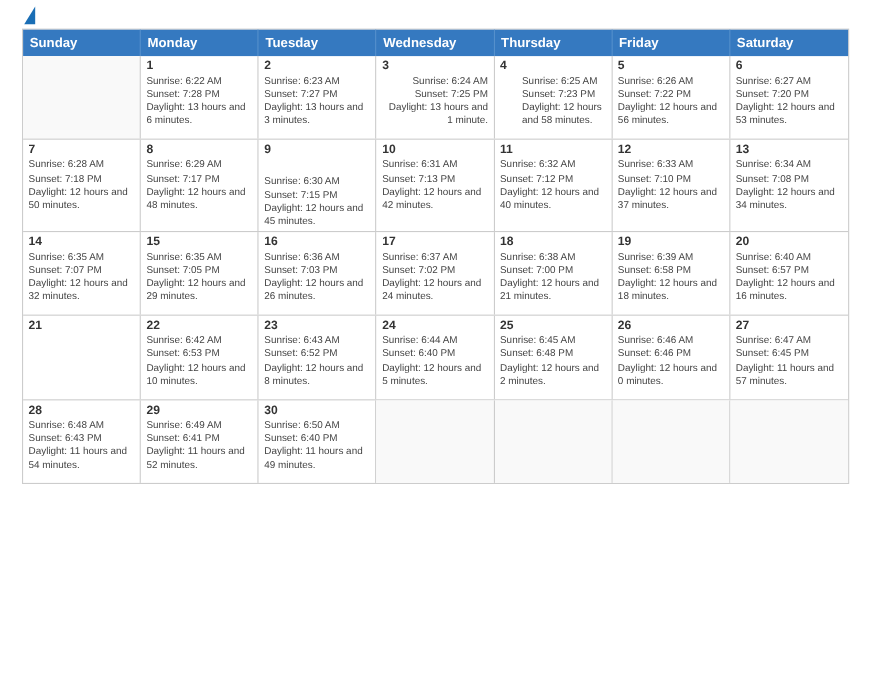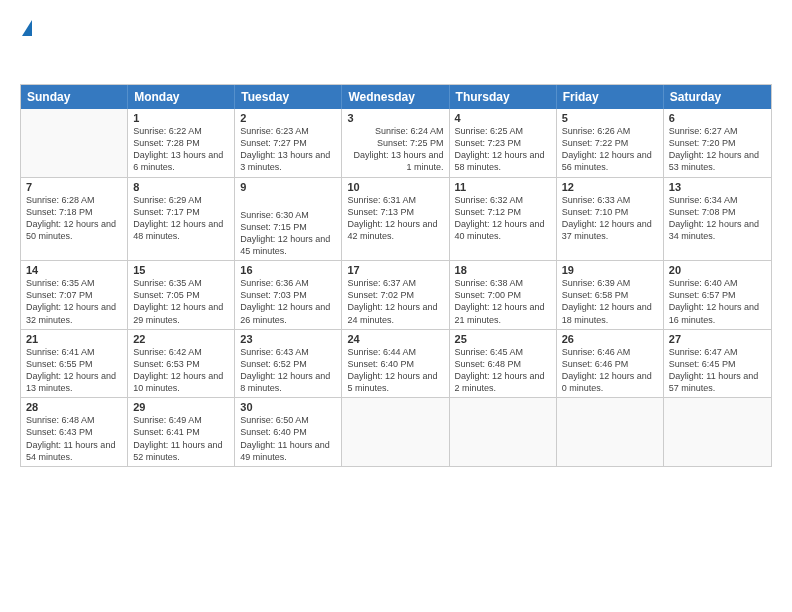--- a/index.html
+++ b/index.html
@@ -6,24 +6,23 @@
     body {
       width: 792px;
       height: 612px;
       background: #fff;
       font-family: Arial, sans-serif;
       overflow: hidden;
     }
     .page {
       width: 792px;
       height: 452px;
-      padding: 20px 20px 12px 20px;
+      padding: 6px 20px 12px 20px;
       display: flex;
       flex-direction: column;
-      gap: 44px;
     }
     .header {
       display: flex;
       align-items: flex-start;
       justify-content: space-between;
       margin-bottom: 6px;
     }
     .logo {
       display: flex;
       flex-direction: column;
@@ -164,21 +163,21 @@
 Daylight: 13 hours and 3 minutes.</div>
           </div>
           <div class="cal-cell">
             <div class="day-number">3</div>
             <div class="day-info" style="white-space: pre-line; text-align: right;">Sunrise: 6:24 AM
 Sunset: 7:25 PM
 Daylight: 13 hours and 1 minute.</div>
           </div>
           <div class="cal-cell">
             <div class="day-number">4</div>
-            <div class="day-info" style="white-space: pre-line;">Sunrise: 6:25 AM
+            <div class="day-info" style="white-space: pre-line; margin-left: 20px;">Sunrise: 6:25 AM
 Sunset: 7:23 PM
 Daylight: 12 hours and 58 minutes.</div>
           </div>
           <div class="cal-cell">
             <div class="day-number">5</div>
             <div class="day-info" style="white-space: pre-line;">Sunrise: 6:26 AM
 Sunset: 7:22 PM
 Daylight: 12 hours and 56 minutes.</div>
           </div>
           <div class="cal-cell">
@@ -272,23 +271,20 @@
           <div class="cal-cell">
             <div class="day-number">20</div>
             <div class="day-info" style="white-space: pre-line;">Sunrise: 6:40 AM
 Sunset: 6:57 PM
 Daylight: 12 hours and 16 minutes.</div>
           </div>
         </div>
         <div class="cal-row">
           <div class="cal-cell">
             <div class="day-number">21</div>
-            <div class="day-info" style="white-space: pre-line;">Sunrise: 6:41 AM
-Sunset: 6:55 PM
-Daylight: 12 hours and 13 minutes.</div>
           </div>
           <div class="cal-cell">
             <div class="day-number">22</div>
             <div class="day-info" style="white-space: pre-line;">Sunrise: 6:42 AM
 Sunset: 6:53 PM
 Daylight: 12 hours and 10 minutes.</div>
           </div>
           <div class="cal-cell">
             <div class="day-number">23</div>
             <div class="day-info" style="white-space: pre-line;">Sunrise: 6:43 AM

